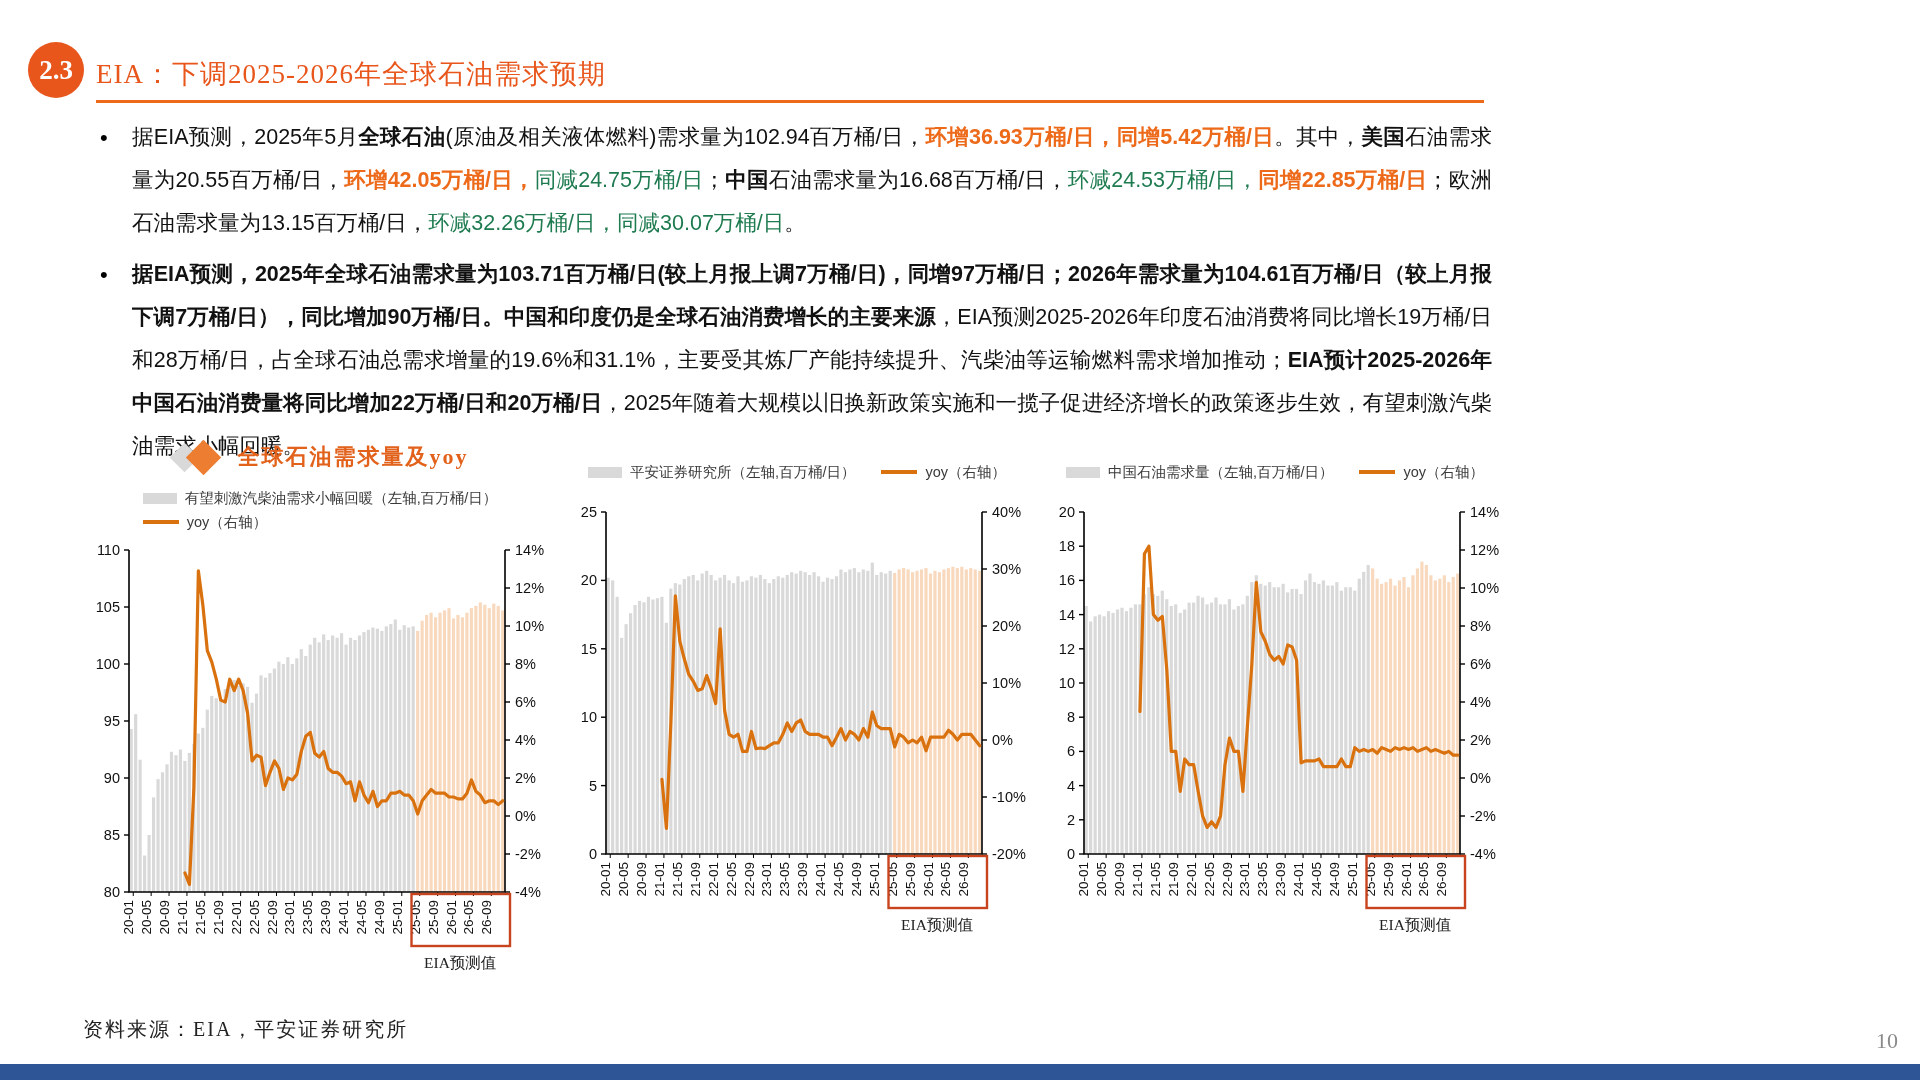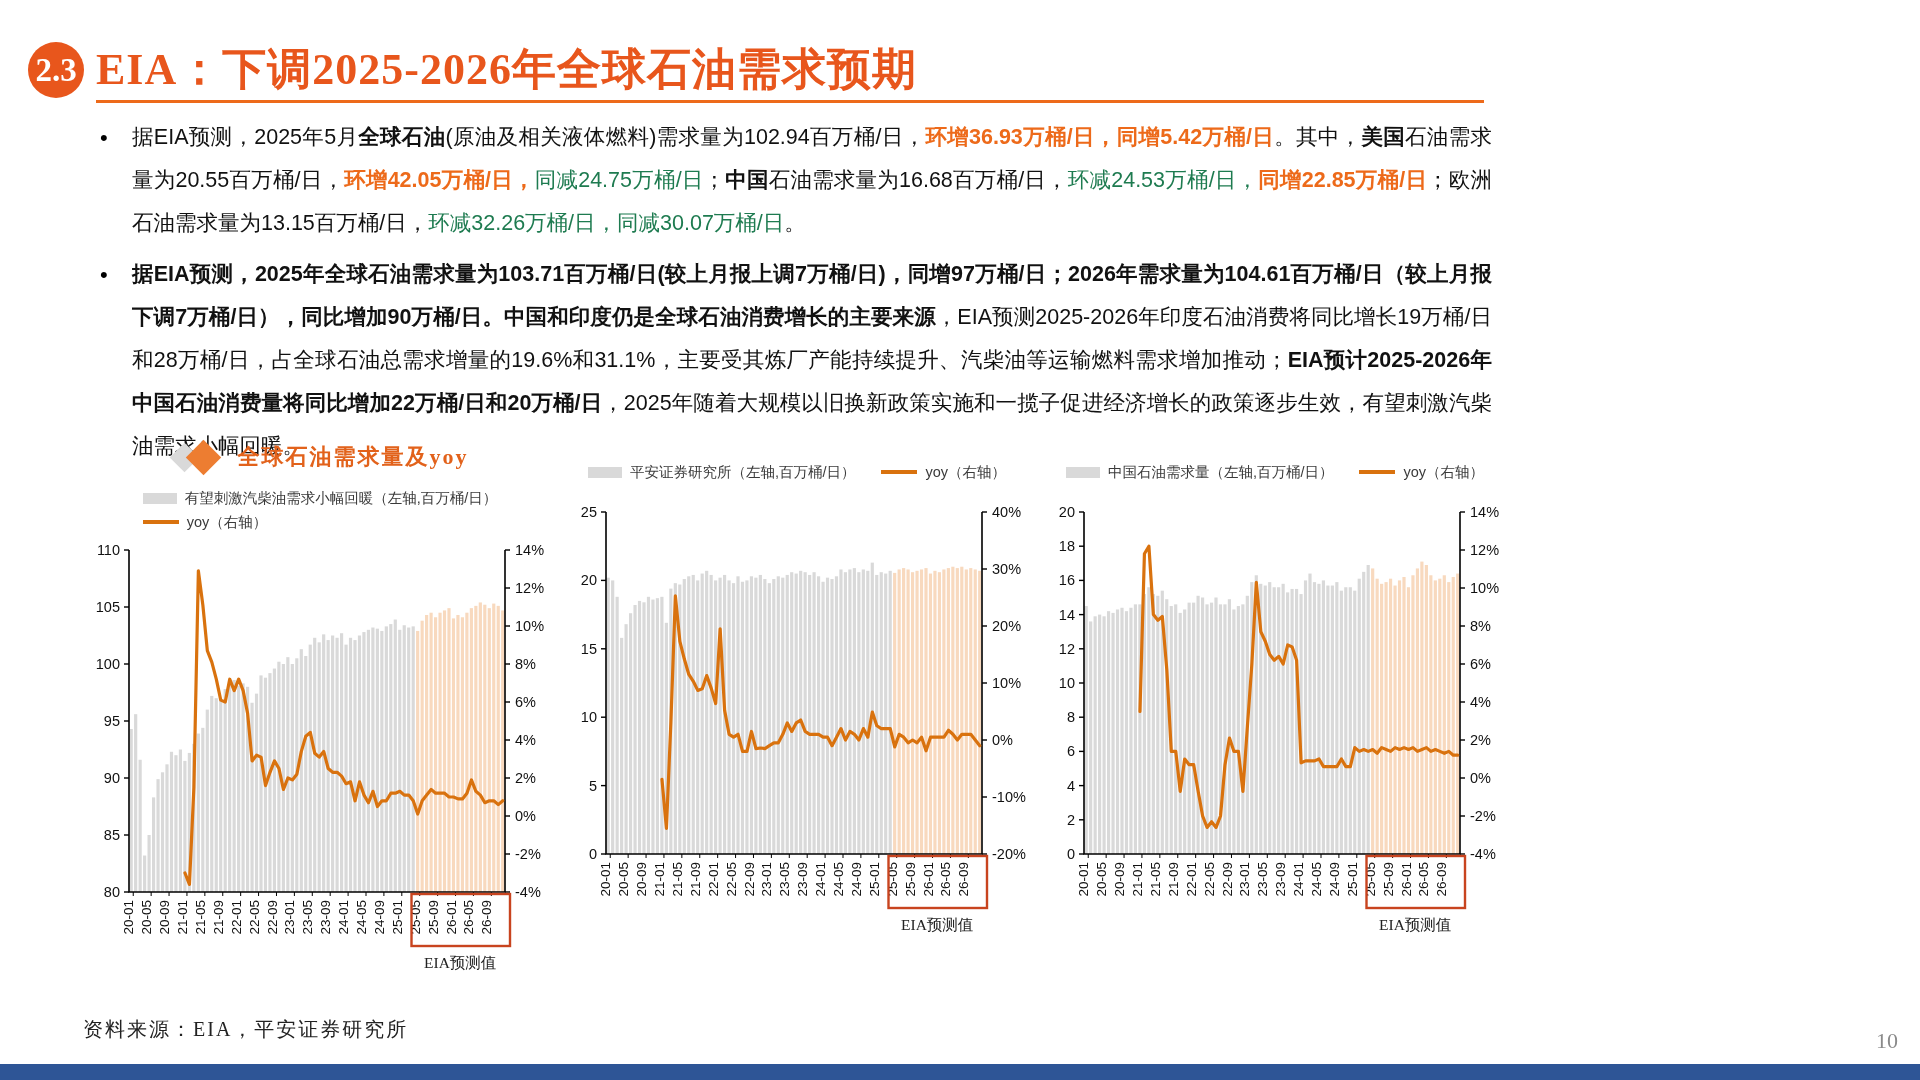--- a/index.html
+++ b/index.html
@@ -12,24 +12,24 @@
     --box-border:#C8441F;
     --bottom-bar:#2E5596;
   }
   *{box-sizing:border-box;margin:0;padding:0}
   body{background:#888;font-family:"Liberation Sans","DejaVu Sans",sans-serif}
   .slide{position:relative;width:1920px;height:1080px;background:#ffffff;overflow:hidden;margin:0 auto}
 
   
   .badge{position:absolute;left:28px;top:42px;width:56px;height:56px;border-radius:50%;
     background:var(--accent);color:#fff;display:flex;align-items:center;justify-content:center;
-    font-family:"Liberation Serif","DejaVu Serif",serif;font-size:33px;font-weight:bold}
-  .page-title{position:absolute;left:96px;top:40px;width:1400px;
-    font-family:"Liberation Serif","DejaVu Serif",serif;font-weight:bold;
-    font-size:44px;color:var(--accent);letter-spacing:1px;white-space:nowrap}
+    font-family:"Liberation Serif","DejaVu Serif",serif;font-size:27px;font-weight:bold}
+  .page-title{position:absolute;left:96px;top:56px;width:1400px;
+    font-family:"Liberation Serif","DejaVu Serif",serif;font-weight:normal;
+    font-size:27px;color:var(--accent);letter-spacing:1px;white-space:nowrap}
   .title-rule{position:absolute;left:96px;top:100px;width:1388px;height:3px;background:var(--orange)}
 
   
   .bullets{position:absolute;left:96px;top:116px;width:1396px}
   .bullet{display:flex;margin-bottom:8px}
   .bullet-marker{width:36px;flex:none;font-size:22px;line-height:43px;color:#000;padding-left:4px}
   .bullet-text{flex:1;font-size:21.5px;line-height:43px;color:#111;text-align:justify}
   .seg-b{font-weight:bold}
   .seg-o{color:var(--orange);font-weight:bold}
   .seg-g{color:var(--green);font-weight:normal}

